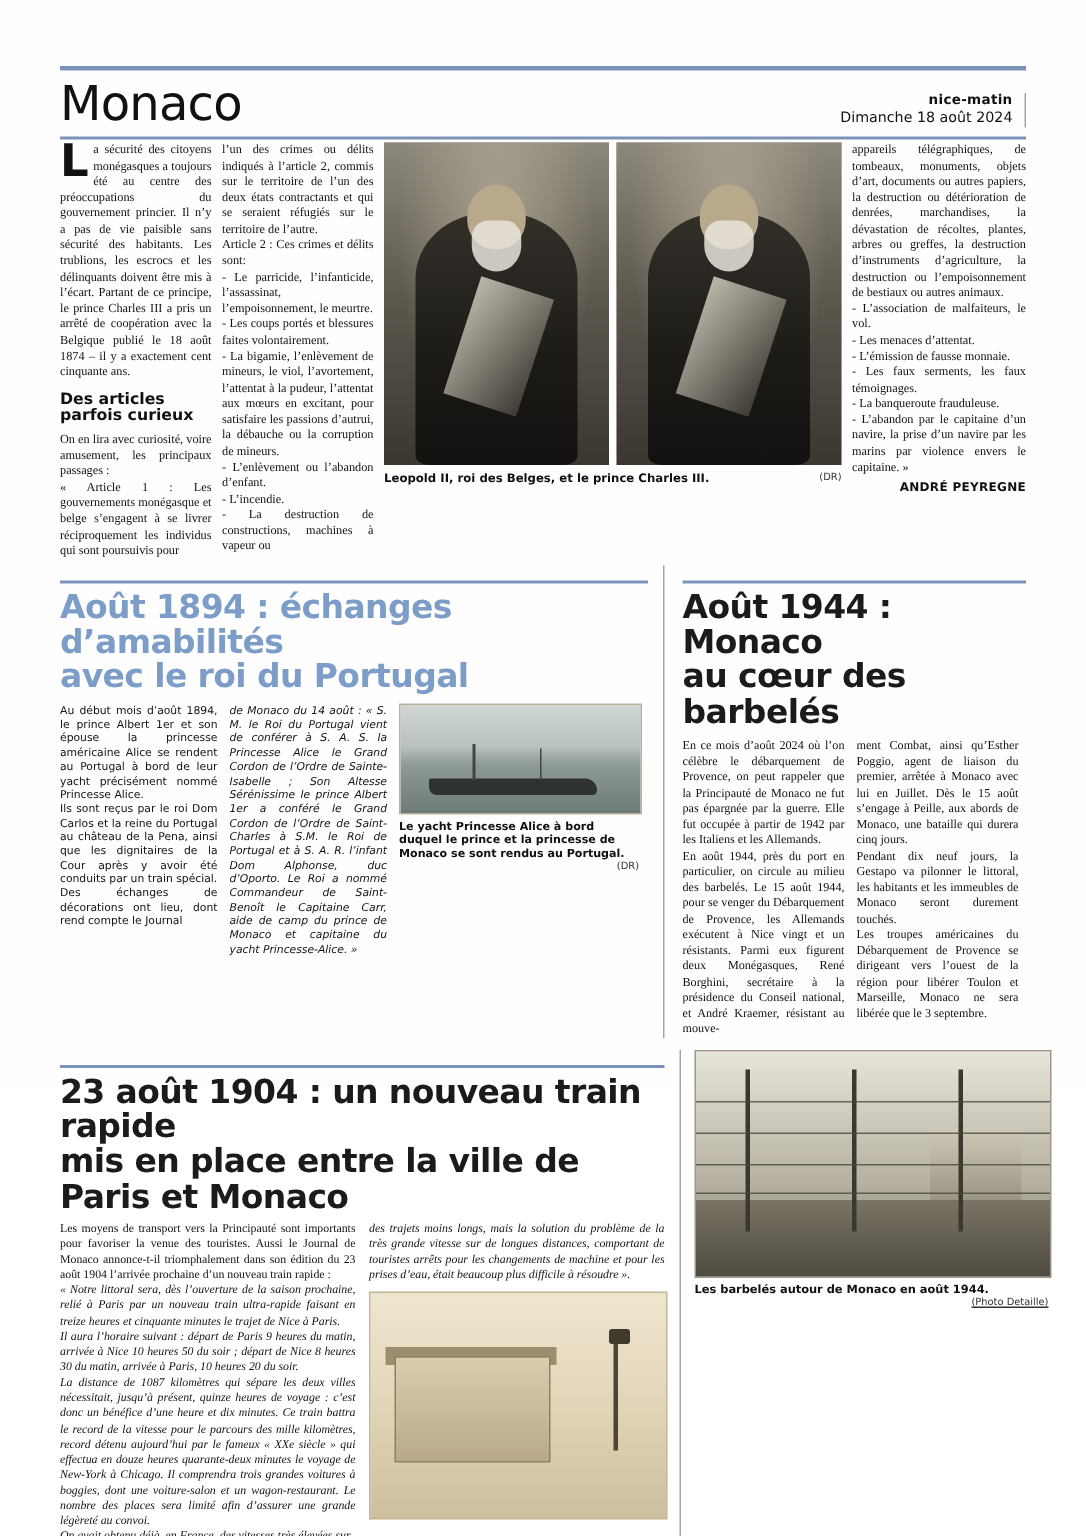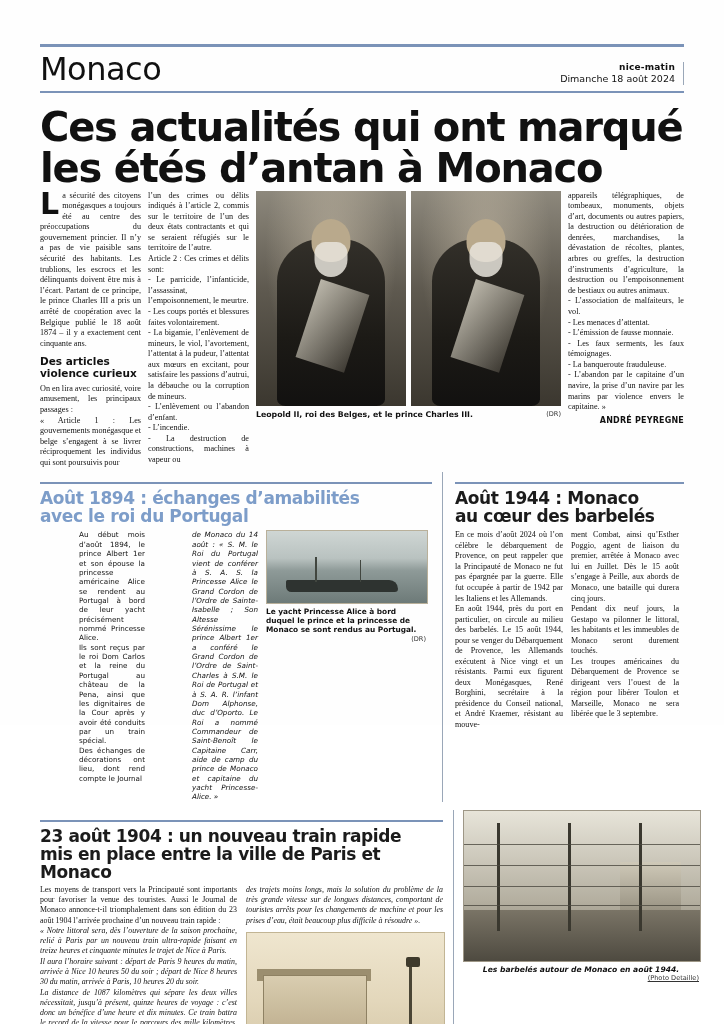--- a/index.html
+++ b/index.html
@@ -164,36 +164,36 @@
     color:#333;
     white-space:nowrap;
     align-self:flex-end;
   }
 
   
   .sec-rule{height:2px;background:#7b93b8;margin:10px 0 5px 0;}
   .sec-title{
     font-family:"DejaVu Sans", sans-serif;
     font-weight:bold;
-    font-size:17px;
+    font-size:22px;
     line-height:1.06;
     letter-spacing:-0.4px;
   }
   .sec-title.blue{color:#7d9dc9;}
   .sec-title.dark{color:#1b1b1b;}
   .sec-title .l2.blue{color:#7d9dc9;display:block;}
   .sec-title .l2.dark{color:#1b1b1b;display:block;}
 
   
   .mid-region{display:flex;gap:10px;margin-top:4px;}
   .mid-left{width:404px;}
   .mid-right{width:236px;border-left:1px solid #9aa7b8;padding-left:12px;}
   .mid-left-cols{display:flex;gap:8px;margin-top:5px;}
   .m-col{width:105px;}
-  .m-col .col-text{font-family:"DejaVu Sans", sans-serif;font-size:7.2px;line-height:1.3;margin-left:39px;}
+  .m-col .col-text{font-family:"DejaVu Sans", sans-serif;font-size:7.2px;line-height:1.3;}
   .m-col.ital .col-text{}
   .yacht-box{width:160px;}
   .yacht-photo{
     width:160px;height:72px;
     background:
       linear-gradient(180deg,#cfd6d4 0%,#b9c2c0 38%,#8e9a98 55%,#6d7a78 100%);
     position:relative;overflow:hidden;
     border:1px solid #b9b09a;
   }
   .yacht-hull{
@@ -242,23 +242,22 @@
     background:linear-gradient(180deg,#d9d5c7 0%,#b7b2a2 40%,#8d897a 100%);
     position:relative;overflow:hidden;border:1px solid #9e9787;
   }
   .bp-sky{position:absolute;inset:0;background:linear-gradient(180deg,#e7e4d9,#b4afa0 60%,#7e7a6c);}
   .bp-rock{position:absolute;left:0;bottom:0;width:100%;height:34%;background:linear-gradient(180deg,#7a7466,#4e4a40);}
   .bp-post{position:absolute;top:8%;width:3px;height:72%;background:#3a382f;}
   .bp-wire{position:absolute;left:0;width:100%;height:1px;background:#4b4840;opacity:.8;}
   .bp-build{position:absolute;right:8%;top:34%;width:26%;height:32%;background:linear-gradient(180deg,#cfc9b8,#9a9484);}
 
   .cap-row{
-    display:flex;justify-content:center;align-items:flex-end;gap:6px;
+    display:flex;justify-content:flex-start;align-items:flex-end;gap:6px;
     margin-top:3px;
-    font-style:italic;
   }
   .cap-main{
     font-family:"DejaVu Sans", sans-serif;
     font-weight:bold;font-size:7.6px;line-height:1.2;
   }
   .cap-credit{
     font-family:"DejaVu Sans", sans-serif;
     font-size:6.6px;color:#333;white-space:nowrap;
   }
   .cap-credit.two{text-align:right;text-decoration:underline;}
@@ -271,27 +270,26 @@
   <div class="rule-top"></div>
   <div class="masthead">
     <div class="masthead-title">Monaco</div>
     <div class="masthead-right">
       <div class="brand">nice-matin</div>
       <div class="issue-date">Dimanche 18 août 2024</div>
     </div>
   </div>
   <div class="rule-under"></div>
 
-  <h1 class="headline">Ces actualités qui ont marqué les étés d’antan à Monaco</h1>
 
   <div class="top-region">
 
     <div class="tcol">
       <div class="col-text dropcap">La sécurité des citoyens monégasques a toujours été au centre des préoccupations du gouvernement princier. Il n’y a pas de vie paisible sans sécurité des habitants. Les trublions, les escrocs et les délinquants doivent être mis à l’écart. Partant de ce principe, le prince Charles III a pris un arrêté de coopération avec la Belgique publié le 18 août 1874 – il y a exactement cent cinquante ans.</div>
-      <div class="subhead">Des articles violence curieux</div>
+      <div class="subhead">Des articles parfois curieux</div>
       <div class="col-text" style="white-space:pre-line">On en lira avec curiosité, voire amusement, les principaux passages :
 « Article 1 : Les gouvernements monégasque et belge s’engagent à se livrer réciproquement les individus qui sont poursuivis pour</div>
     </div>
 
     <div class="tcol">
       <div class="col-text" style="white-space:pre-line">l’un des crimes ou délits indiqués à l’article 2, commis sur le territoire de l’un des deux états contractants et qui se seraient réfugiés sur le territoire de l’autre.
 Article 2 : Ces crimes et délits sont:
 - Le parricide, l’infanticide, l’assassinat, l’empoisonnement, le meurtre.
 - Les coups portés et blessures faites volontairement.
 - La bigamie, l’enlèvement de mineurs, le viol, l’avortement, l’attentat à la pudeur, l’attentat aux mœurs en excitant, pour satisfaire les passions d’autrui, la débauche ou la corruption de mineurs.

